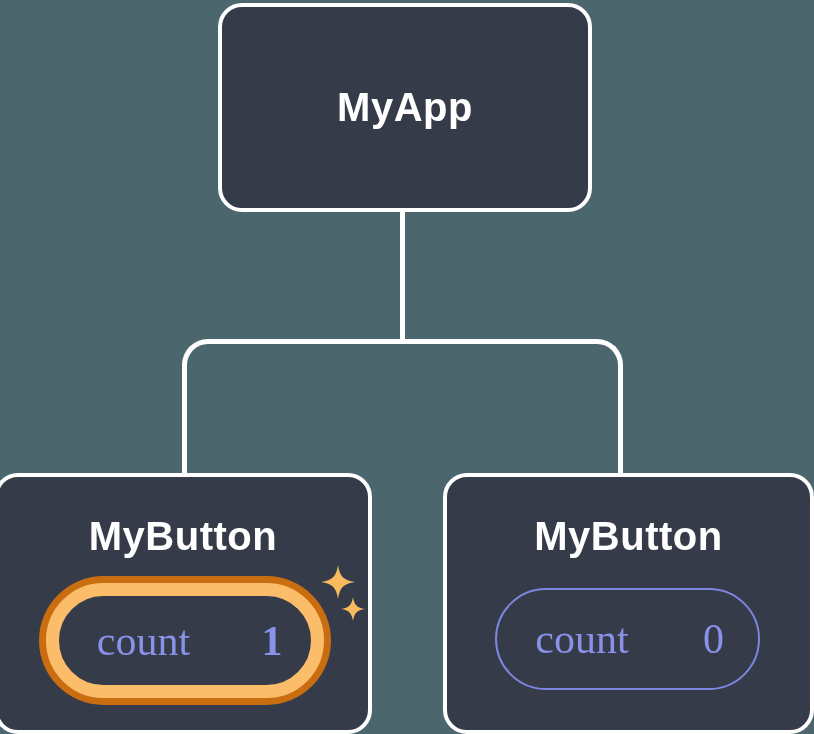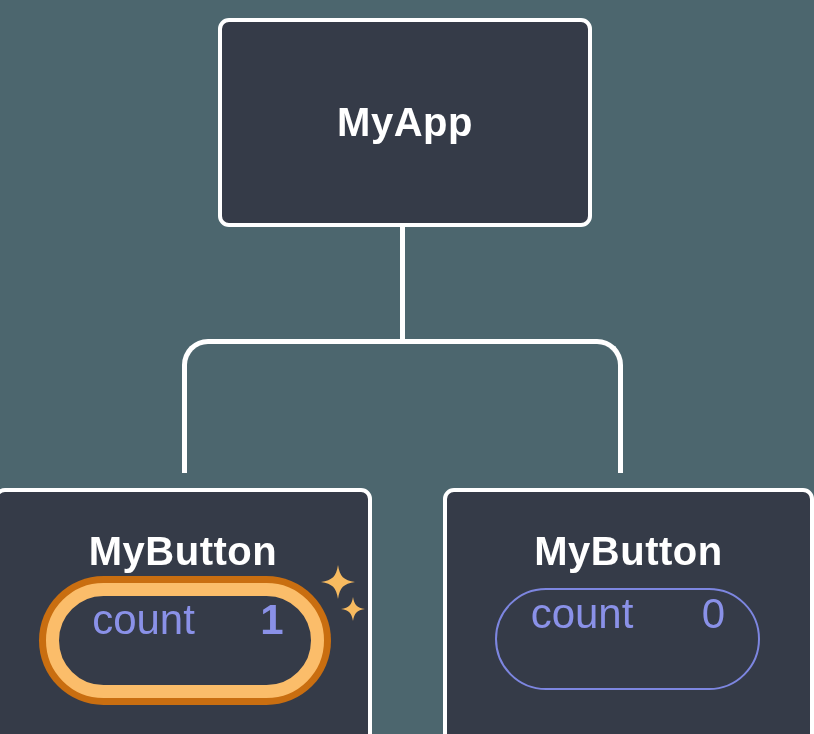--- a/index.html
+++ b/index.html
@@ -18,23 +18,22 @@
     width: 814px;
     height: 734px;
     background: var(--background);
     overflow: hidden;
     font-family: "Liberation Sans", sans-serif;
   }
   .node {
     position: absolute;
     background: var(--node-fill);
     border: 4px solid var(--node-border);
-    border-radius: 11px;
+    border-radius: 24px;
     box-sizing: border-box;
-    margin-top: 15px;
   }
   .node-title {
     color: #FFFFFF;
     font-weight: 700;
     font-size: 40px;
     letter-spacing: 0.5px;
     text-align: center;
   }
   .root-node {
     left: 218px; top: 3px; width: 374px; height: 209px;
@@ -54,25 +53,26 @@
     left: 182px; top: 339px; width: 441px; height: 134px;
     box-sizing: border-box;
     border: 5px solid var(--node-border);
     border-bottom: none;
     border-radius: 26px 26px 0 0;
   }
 
   .pill {
     position: absolute;
     display: flex;
-    align-items: flex-start;
+    align-items: center;
     box-sizing: border-box;
     border-radius: 999px;
     font-size: 42px;
     color: var(--state-text);
+    font-family: Liberation Serif, serif;
   }
   .pill-highlighted {
     left: 46px; top: 583px; width: 278px; height: 115px;
     background: var(--node-fill);
     border: 13px solid var(--highlight-light);
     box-shadow: 0 0 0 7px var(--highlight-dark);
   }
   .pill-highlighted .pill-divider { width: 5px; background: var(--highlight-light); }
   .pill-highlighted .seg-name { width: 169px; }
   .pill-plain {

